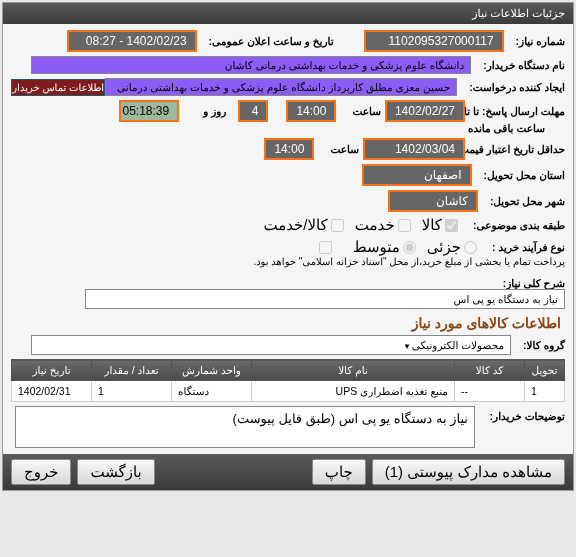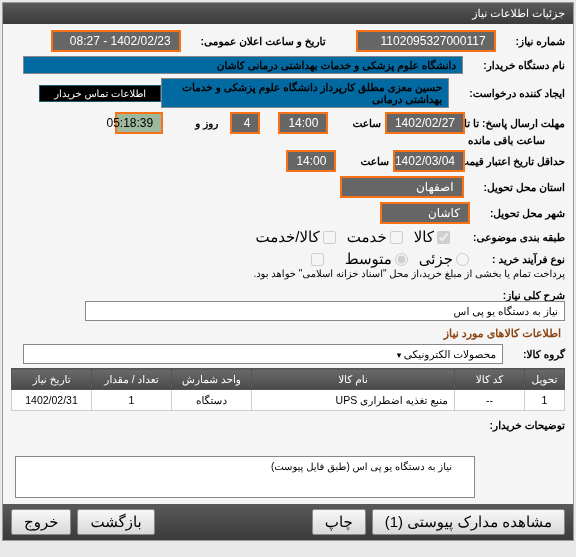--- a/index.html
+++ b/index.html
@@ -33,65 +33,64 @@
 }
 .row {
   display: flex;
   align-items: center;
   margin-bottom: 4px;
   flex-wrap: wrap;
 }
 .label {
   font-weight: bold;
   font-size: 10.5px;
-  padding-left: 20px;
+  padding-left: 12px;
   white-space: nowrap;
 }
 .field {
-  background: #0369a1;
+  background: #8b5cf6;
   border: 1px solid #888;
   padding: 2px 6px;
   font-size: 10.5px;
   min-height: 18px;
   display: inline-block;
-  font-weight: bold;
 }
 .field-dark {
   background: #666;
   color: #fff;
   border: 2px solid #f97316;
   padding: 2px 8px;
   font-size: 12px;
   min-height: 18px;
   display: inline-block;
   text-align: right;
 }
 .contact-btn {
-  background: #000000;
+  background: #7f1d1d;
   color: #fff;
   border: 1px solid #1a5a6c;
-  padding: 2px 14px;
+  padding: 2px 0;
   font-size: 10px;
   cursor: pointer;
 }
 input[type="checkbox"] {
   margin: 0 3px;
   vertical-align: middle;
 }
 input[type="radio"] {
   margin: 0 3px;
   vertical-align: middle;
 }
 .checkbox-label {
   font-size: 15px;
   margin-left: 8px;
 }
 .section-title {
   font-weight: bold;
-  font-size: 11px;
+  font-size: 14px;
   color: #8b4513;
   margin: 6px 4px 4px 4px;
 }
 .full-width-field {
   background: #fff;
   border: 1px solid #888;
   width: 480px;
   padding: 3px 6px;
   font-size: 10.5px;
   min-height: 20px;
@@ -107,40 +106,39 @@
   color: #fff;
   padding: 4px 6px;
   border: 1px solid #555;
   font-weight: normal;
   text-align: center;
 }
 td {
   background: #fff;
   padding: 4px 6px;
   border: 1px solid #ccc;
-  text-align: center;
+  text-align: left;
 }
 .buyer-notes {
   display: flex;
   align-items: flex-start;
   margin-top: 4px;
 }
 .buyer-notes .label {
   padding-top: 4px;
   width: 90px;
 }
 .notes-box {
   background: #fff;
   border: 1px solid #888;
   width: 460px;
   min-height: 42px;
-  padding: 4px 22px;
-  font-size: 10px;
+  padding: 4px 6px;
+  font-size: 13px;
   text-align: right;
-  margin-top: 41px;
 }
 .button-bar {
   background: linear-gradient(to bottom, #5a5a5a, #3a3a3a);
   padding: 5px 8px;
   display: flex;
   gap: 6px;
   justify-content: flex-start;
   align-items: center;
 }
 .btn {
@@ -174,46 +172,46 @@
       <span class="field-dark" style="width:130px">1402/02/23 - 08:27</span>
     </div>
 
     <div class="row">
       <span class="label">نام دستگاه خریدار:</span>
       <span class="field" style="width:440px">دانشگاه علوم پزشکی و خدمات بهداشتی درمانی کاشان</span>
     </div>
 
     <div class="row">
       <span class="label">ایجاد کننده درخواست:</span>
-      <span class="field" style="width:288px">حسین معزی مطلق کارپرداز دانشگاه علوم پزشکی و خدمات بهداشتی درمانی</span>
+      <span class="field" style="width:352px">حسین معزی مطلق کارپرداز دانشگاه علوم پزشکی و خدمات بهداشتی درمانی</span>
       <button class="contact-btn">اطلاعات تماس خریدار</button>
     </div>
 
     <div class="row">
       <span class="label" style="width:100px">مهلت ارسال پاسخ: تا تاریخ:</span>
       <span class="field-dark" style="width:80px">1402/02/27</span>
       <span class="label" style="margin:0 4px">ساعت</span>
       <span class="field-dark" style="width:50px">14:00</span>
       <span style="width:18px"></span>
       <span class="field-dark" style="width:30px">4</span>
       <span class="label" style="margin:0 12px">روز و</span>
-      <span class="field-dark" style="width:48px;background:#9db89d;color:#000">05:18:39</span>
+      <span class="field-dark" style="width:60px;background:#9db89d;color:#000">05:18:39</span>
       <span class="label" style="margin-right:20px">ساعت باقی مانده</span>
     </div>
 
     <div class="row">
       <span class="label" style="width:100px">حداقل تاریخ اعتبار قیمت: تا تاریخ:</span>
-      <span class="field-dark" style="width:72px">1402/03/04</span>
+      <span class="field-dark" style="width:102px">1402/03/04</span>
       <span class="label" style="margin:0 4px">ساعت</span>
       <span class="field-dark" style="width:50px">14:00</span>
     </div>
 
     <div class="row">
       <span class="label">استان محل تحویل:</span>
-      <span class="field-dark" style="width:124px">اصفهان</span>
+      <span class="field-dark" style="width:110px">اصفهان</span>
     </div>
 
     <div class="row">
       <span class="label">شهر محل تحویل:</span>
       <span class="field-dark" style="width:90px">کاشان</span>
     </div>
 
     <div class="row">
       <span class="label">طبقه بندی موضوعی:</span>
       <input type="checkbox" checked="" disabled="" style="">

